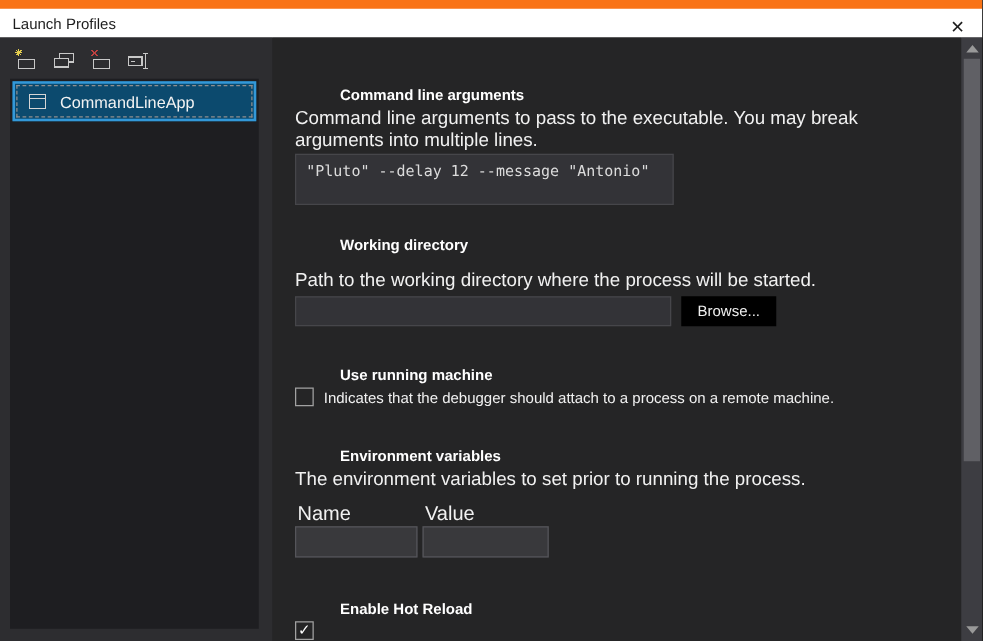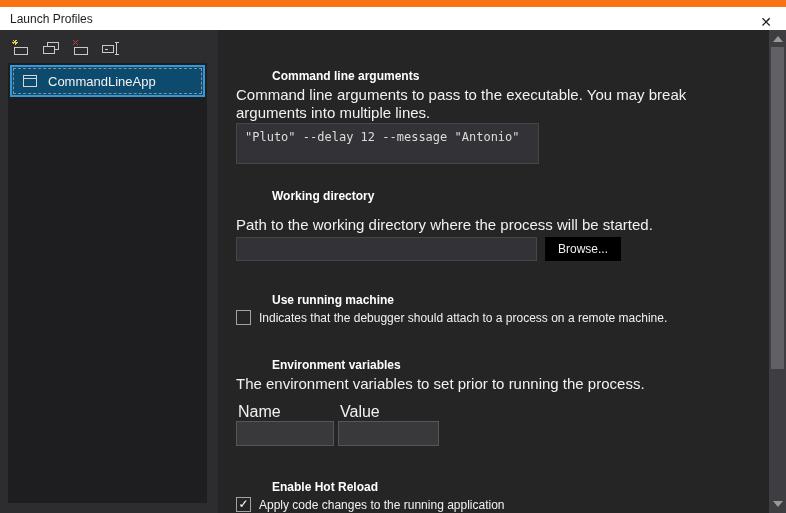--- a/index.html
+++ b/index.html
@@ -227,21 +227,20 @@
       <span class="env-col-header" style="left:2px; top:373px">Name</span>
       <span class="env-col-header" style="left:104px; top:373px">Value</span>
       <input class="env-input" style="left: 0px; top: 391px; width: 98px;" value="">
       <input class="env-input" style="left: 102px; top: 391px; width: 101px;" value="">
 
       <h3 class="sec-heading" style="top:450px">Enable Hot Reload</h3>
       <div class="checkbox-row" style="top:467px">
         <span class="checkbox">
           <span>✓</span>
         </span>
-        <span class="checkbox-label">Apply code changes to the running application</span>
       </div>
 
     </div>
   </div>
 
   <div class="scrollbar">
     <div class="scroll-arrow-up"></div>
     <div class="scroll-thumb"></div>
     <div class="scroll-arrow-down"></div>
   </div>

